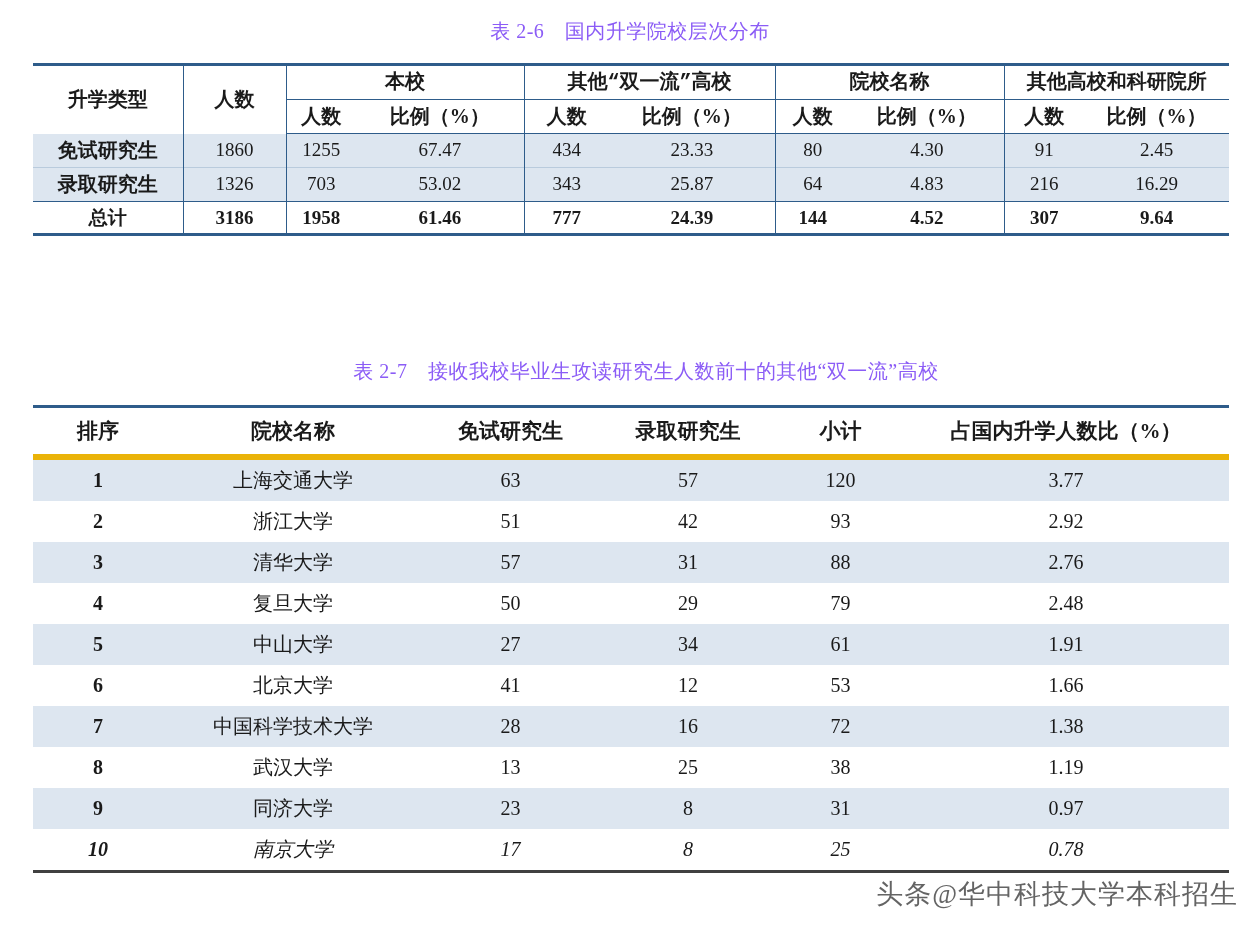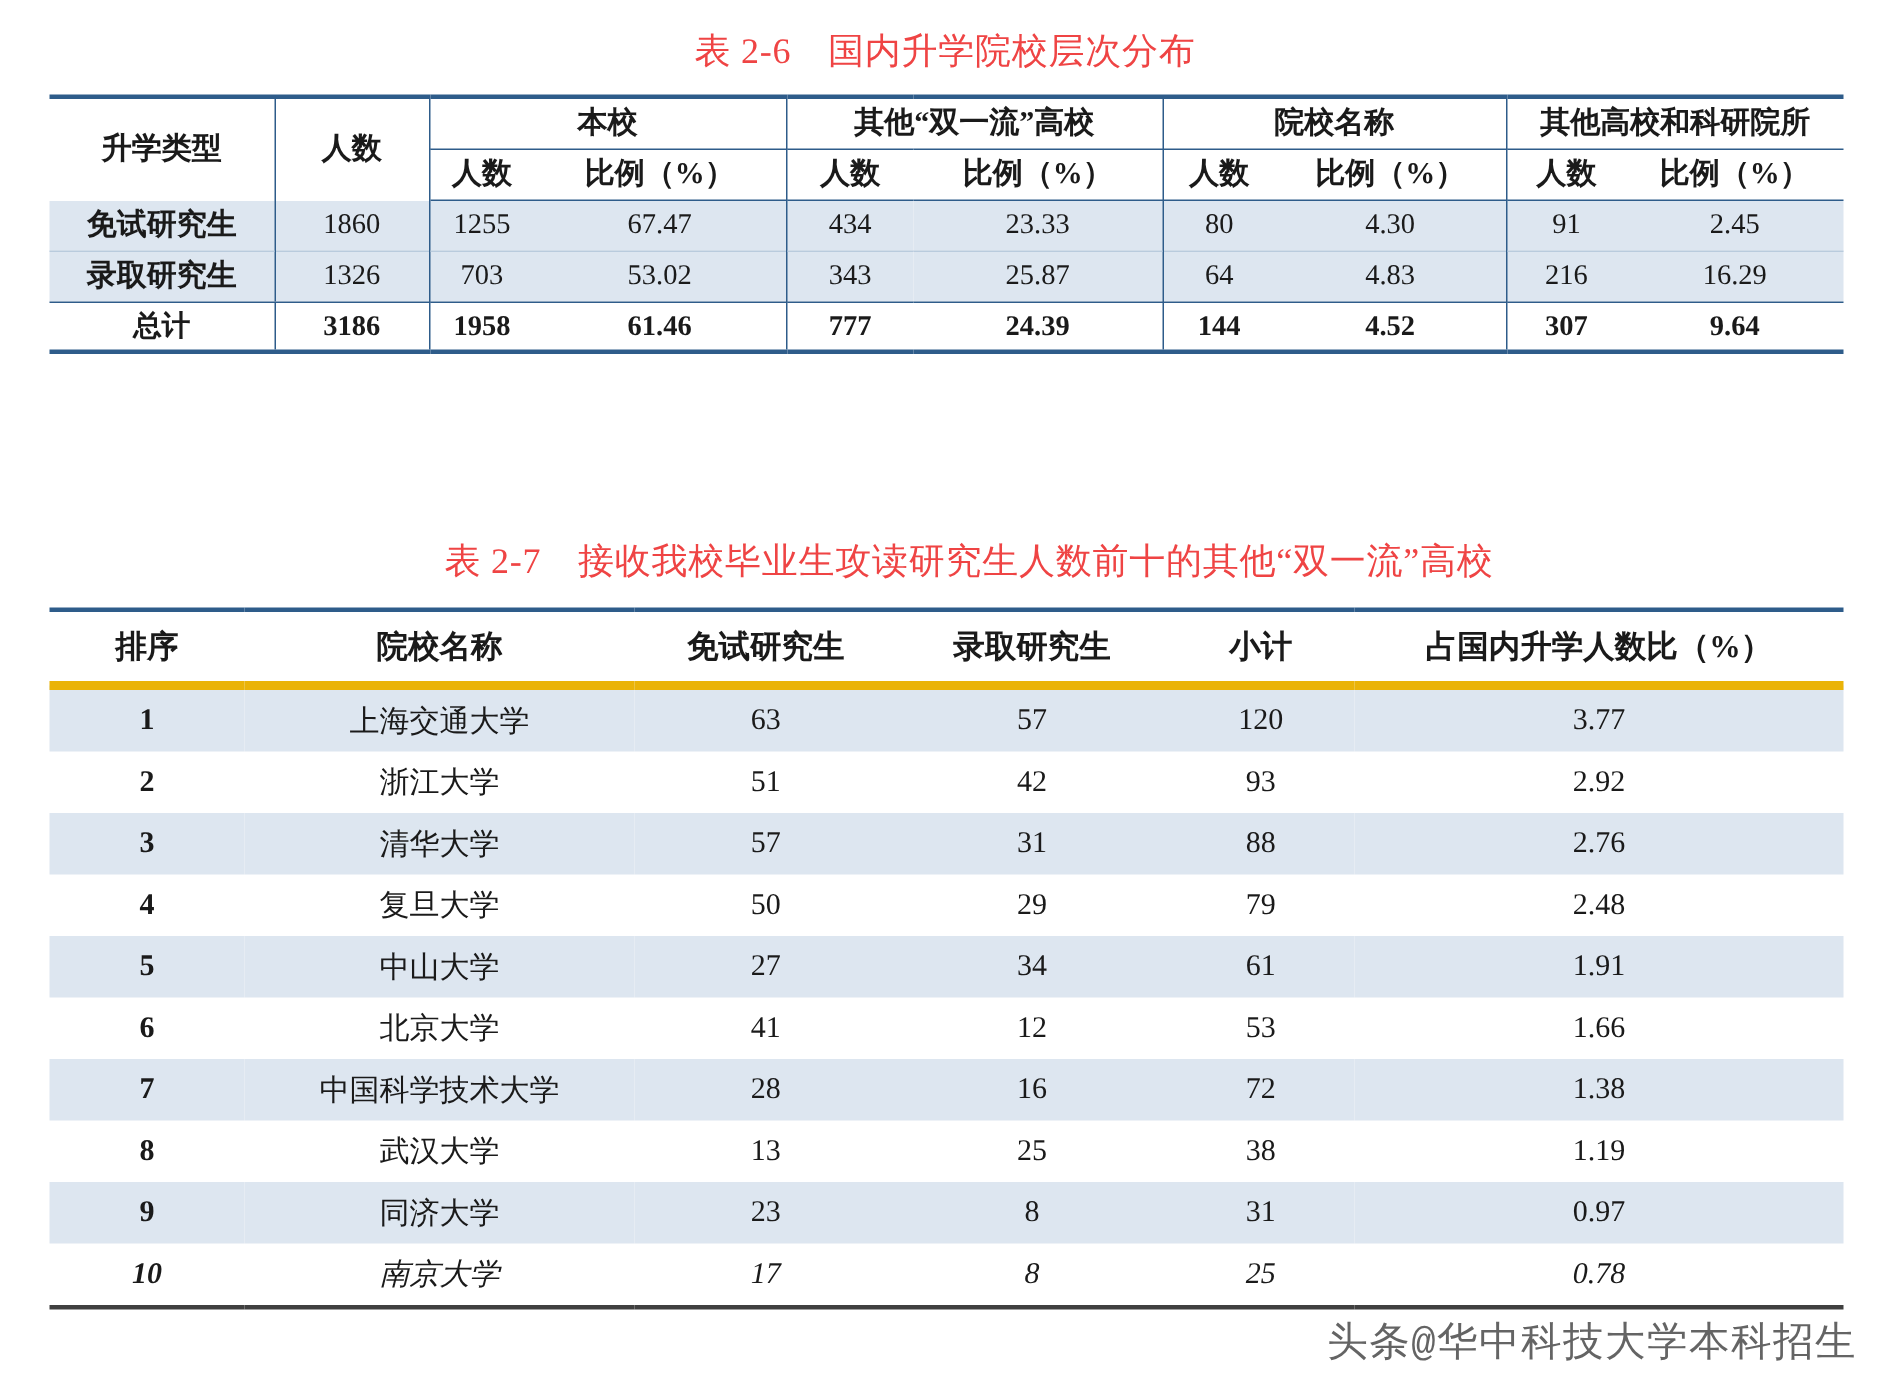--- a/index.html
+++ b/index.html
@@ -18,23 +18,23 @@
 
   .page {
     width: 1260px;
     height: 930px;
     position: relative;
   }
 
   
   .caption {
     text-align: center;
-    font-size: 24px;
+    font-size: 20px;
     letter-spacing: 0.5px;
-    color: #ef4444;
+    color: #8b5cf6;
   }
   #caption-26 {
     position: absolute;
     top: 18px;
     left: 0;
     width: 1260px;
   }
 
   #table26-wrap {
     position: absolute;
@@ -56,21 +56,21 @@
   table.t26 .hdr {
     font-weight: bold;
     font-size: 20px;
   }
   .t26 tr.rule-top > * { border-top: 3px solid #2e5c8a; }
   .t26 tr.rule-bot > * { border-bottom: 3px solid #2e5c8a; margin-top: 14px; }
   .t26 .mid-rule > * { border-bottom: 1.5px solid #2e5c8a; }
   .t26 .vline-l { border-left: 1.5px solid #2e5c8a; }
   .t26 .vline-r { border-right: 1.5px solid #2e5c8a; }
   .t26 .thin-bot { border-bottom: 1px solid #b9cbdd; }
-  .t26 .grp-underline { border-bottom: 1.5px solid #2e5c8a; }
+  .t26 .grp-underline { border-bottom: 1.5px solid #2e5c8a; font-family: Liberation Mono, monospace; }
   .t26 .total-row > * { font-weight: bold; }
   .t26 .row-shade > * { background: #dde6f0; }
 
   
   #caption-27 {
     position: absolute;
     top: 358px;
     left: 16px;
     width: 1260px;
   }
@@ -104,21 +104,21 @@
   table.t27 td.rank, table.t27 td.uni { font-weight: bold; }
   table.t27 td.uni { font-weight: normal; }
 
   
   #watermark {
     position: absolute;
     right: 22px;
     bottom: 18px;
     font-size: 27px;
     color: #4a4a4a;
-    font-family: Liberation Mono, monospace;
+    font-family: Liberation Serif, serif;
     letter-spacing: 1px;
     opacity: 0.85;
     white-space: nowrap;
   }
 </style>
 </head>
 <body>
 
 <div class="page">
 

